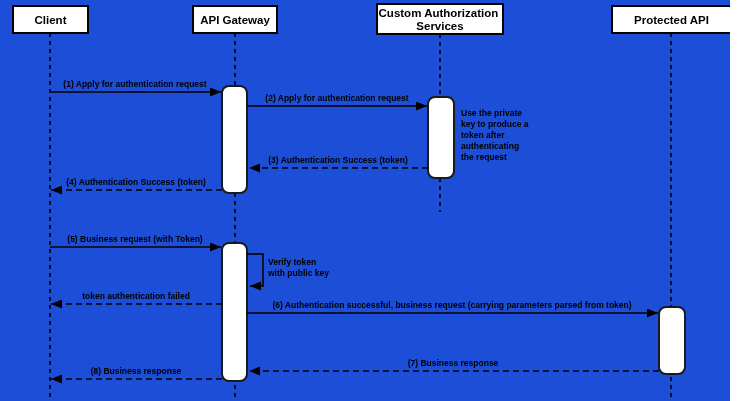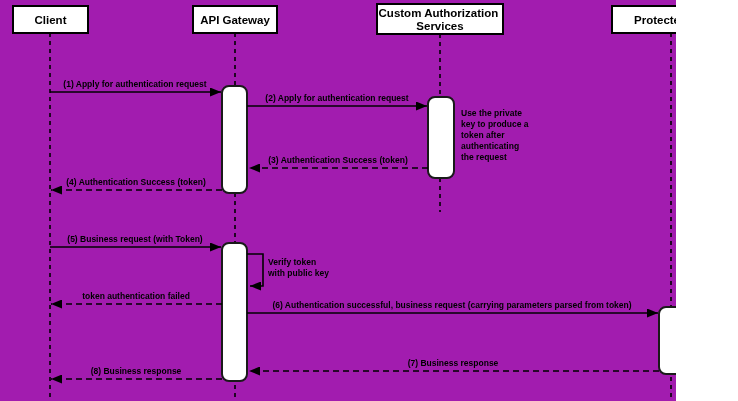--- a/index.html
+++ b/index.html
@@ -1,20 +1,20 @@
 <!DOCTYPE html>
 <html><head>
 <meta charset="utf-8">
 <style>
   html, body { margin: 0; padding: 0; background: #ffffff; }
   #canvas {
     position: relative;
-    width: 676px;
+    width: 730px;
     height: 401px;
-    background: #a21caf;
+    background: #1d4ed8;
     font-family: "Liberation Sans", sans-serif;
     overflow: hidden;
   }
   svg { display: block; }
   .actor-box   { fill: #ffffff; stroke: #000000; stroke-width: 2; }
   .actor-label { font-size: 11.5px; font-weight: bold; fill: #000000; text-anchor: middle; }
   .lifeline    { stroke: #000000; stroke-width: 1.6; stroke-dasharray: 4 4; fill: none; }
   .activation  { fill: #ffffff; stroke: #1a1a1a; stroke-width: 2; }
   .msg-line    { stroke: #000000; stroke-width: 1.6; fill: none; }
   .msg-dashed  { stroke-dasharray: 6 4; }

